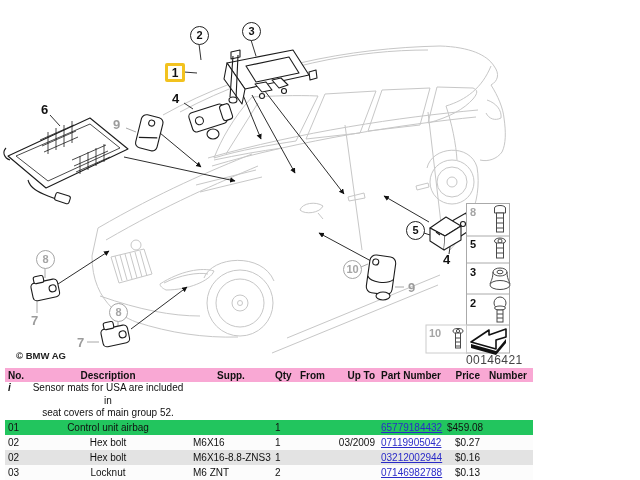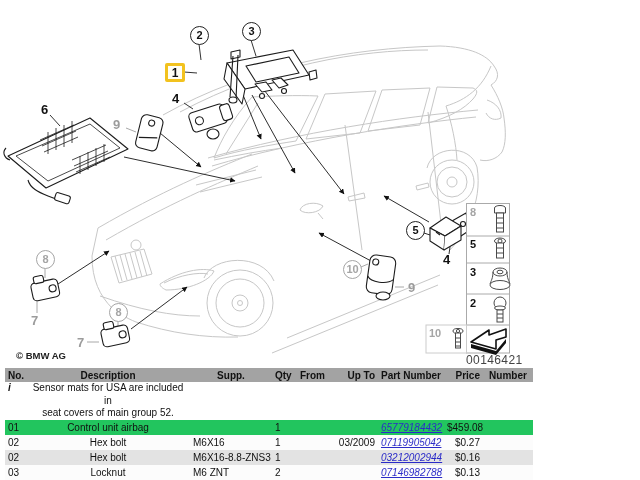--- a/index.html
+++ b/index.html
@@ -18,39 +18,39 @@
             background:#fffef5;display:flex;align-items:center;justify-content:center;
             font-size:12px;font-weight:bold;color:#111;border-radius:2px;}
   .legend-num{position:absolute;font-size:11px;font-weight:bold;color:#111;line-height:1;}
   .legend-num.gray{color:#a5a5a5;}
   #diagram-number{position:absolute;left:466px;top:353px;font-size:12px;color:#444;letter-spacing:.4px;}
   #copyright{position:absolute;left:16px;top:350px;font-size:9.5px;font-weight:bold;color:#222;}
   
   #table-wrap{position:absolute;left:5px;top:368px;width:528px;}
   table{border-collapse:collapse;table-layout:fixed;width:528px;font-size:10px;color:#111;}
   th,td{padding:0 3px;overflow:hidden;white-space:nowrap;font-weight:normal;height:14px;}
-  thead tr{background:#a3a3a3;height:14px;}
+  thead tr{background:#f9a8d4;height:14px;}
   th{font-weight:bold;}
   .col-no{text-align:left;}
   .col-description{text-align:center;}
   th.col-description,th.col-supp,th.col-from,th.col-part_number,th.col-notes{text-align:center;}
   th.col-no,th.col-qty{text-align:left;}
   th.col-up_to,td.col-up_to{text-align:right;}
   td.col-price,th.col-price{text-align:right;}
   td.col-notes{text-align:center;}
   tr.row-plain{background:#fcfcfc;}
   tr.row-alt{background:#e3e3e3;}
   tr.row-info{background:#fff;}
   tr.row-info td{height:29px;vertical-align:top;}
   tr.row-info .col-description{white-space:pre-line;line-height:1.25;}
   tr.row-info .col-no{font-style:italic;font-weight:bold;}
   tr.row-partial{background:#e3e3e3;}
   tr.row-partial td{height:8px;}
   tr{height:15px;}
-  .part-link{color:var(--link,#2b2bc8);text-decoration:underline;cursor:pointer;font-style:italic;}
+  .part-link{color:var(--link,#2b2bc8);text-decoration:underline;cursor:pointer;}
 </style>
 </head>
 <body>
 
 <div id="stage">
 
   <div id="diagram">
     <svg width="640" height="366" viewBox="0 0 640 366">
       <defs>
         <marker id="arr" markerWidth="7" markerHeight="7" refX="5.5" refY="3" orient="auto">

